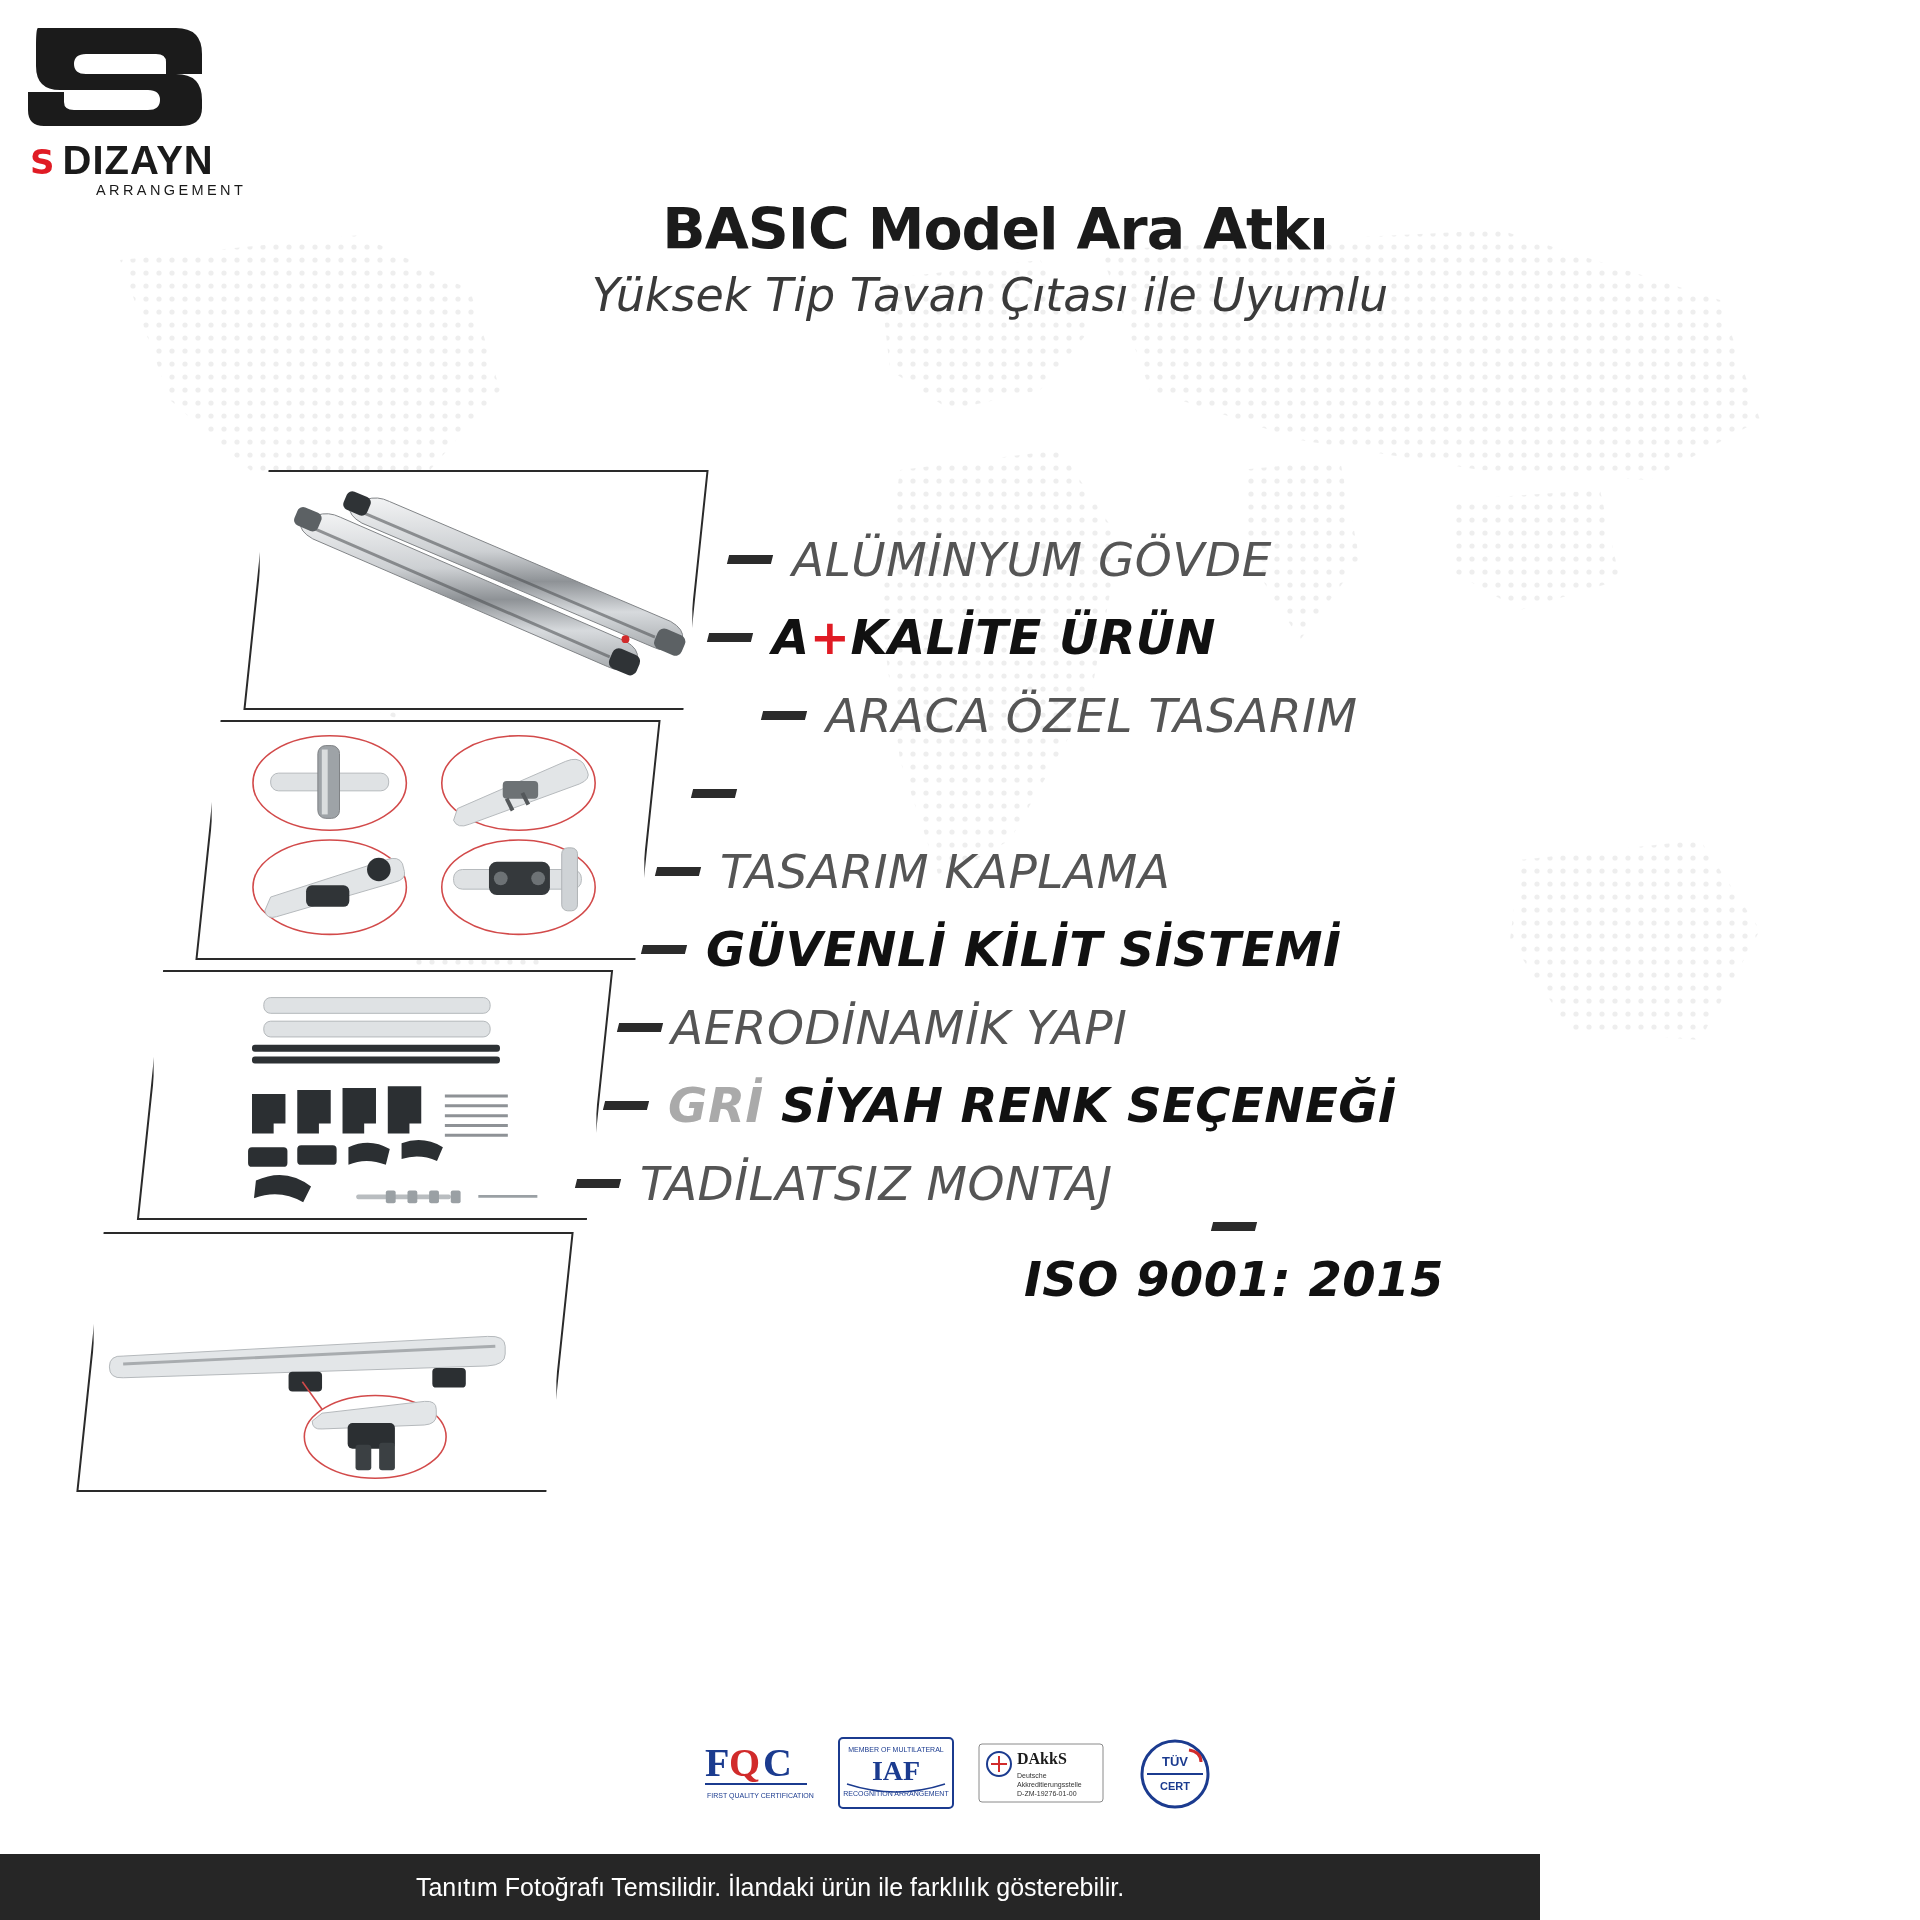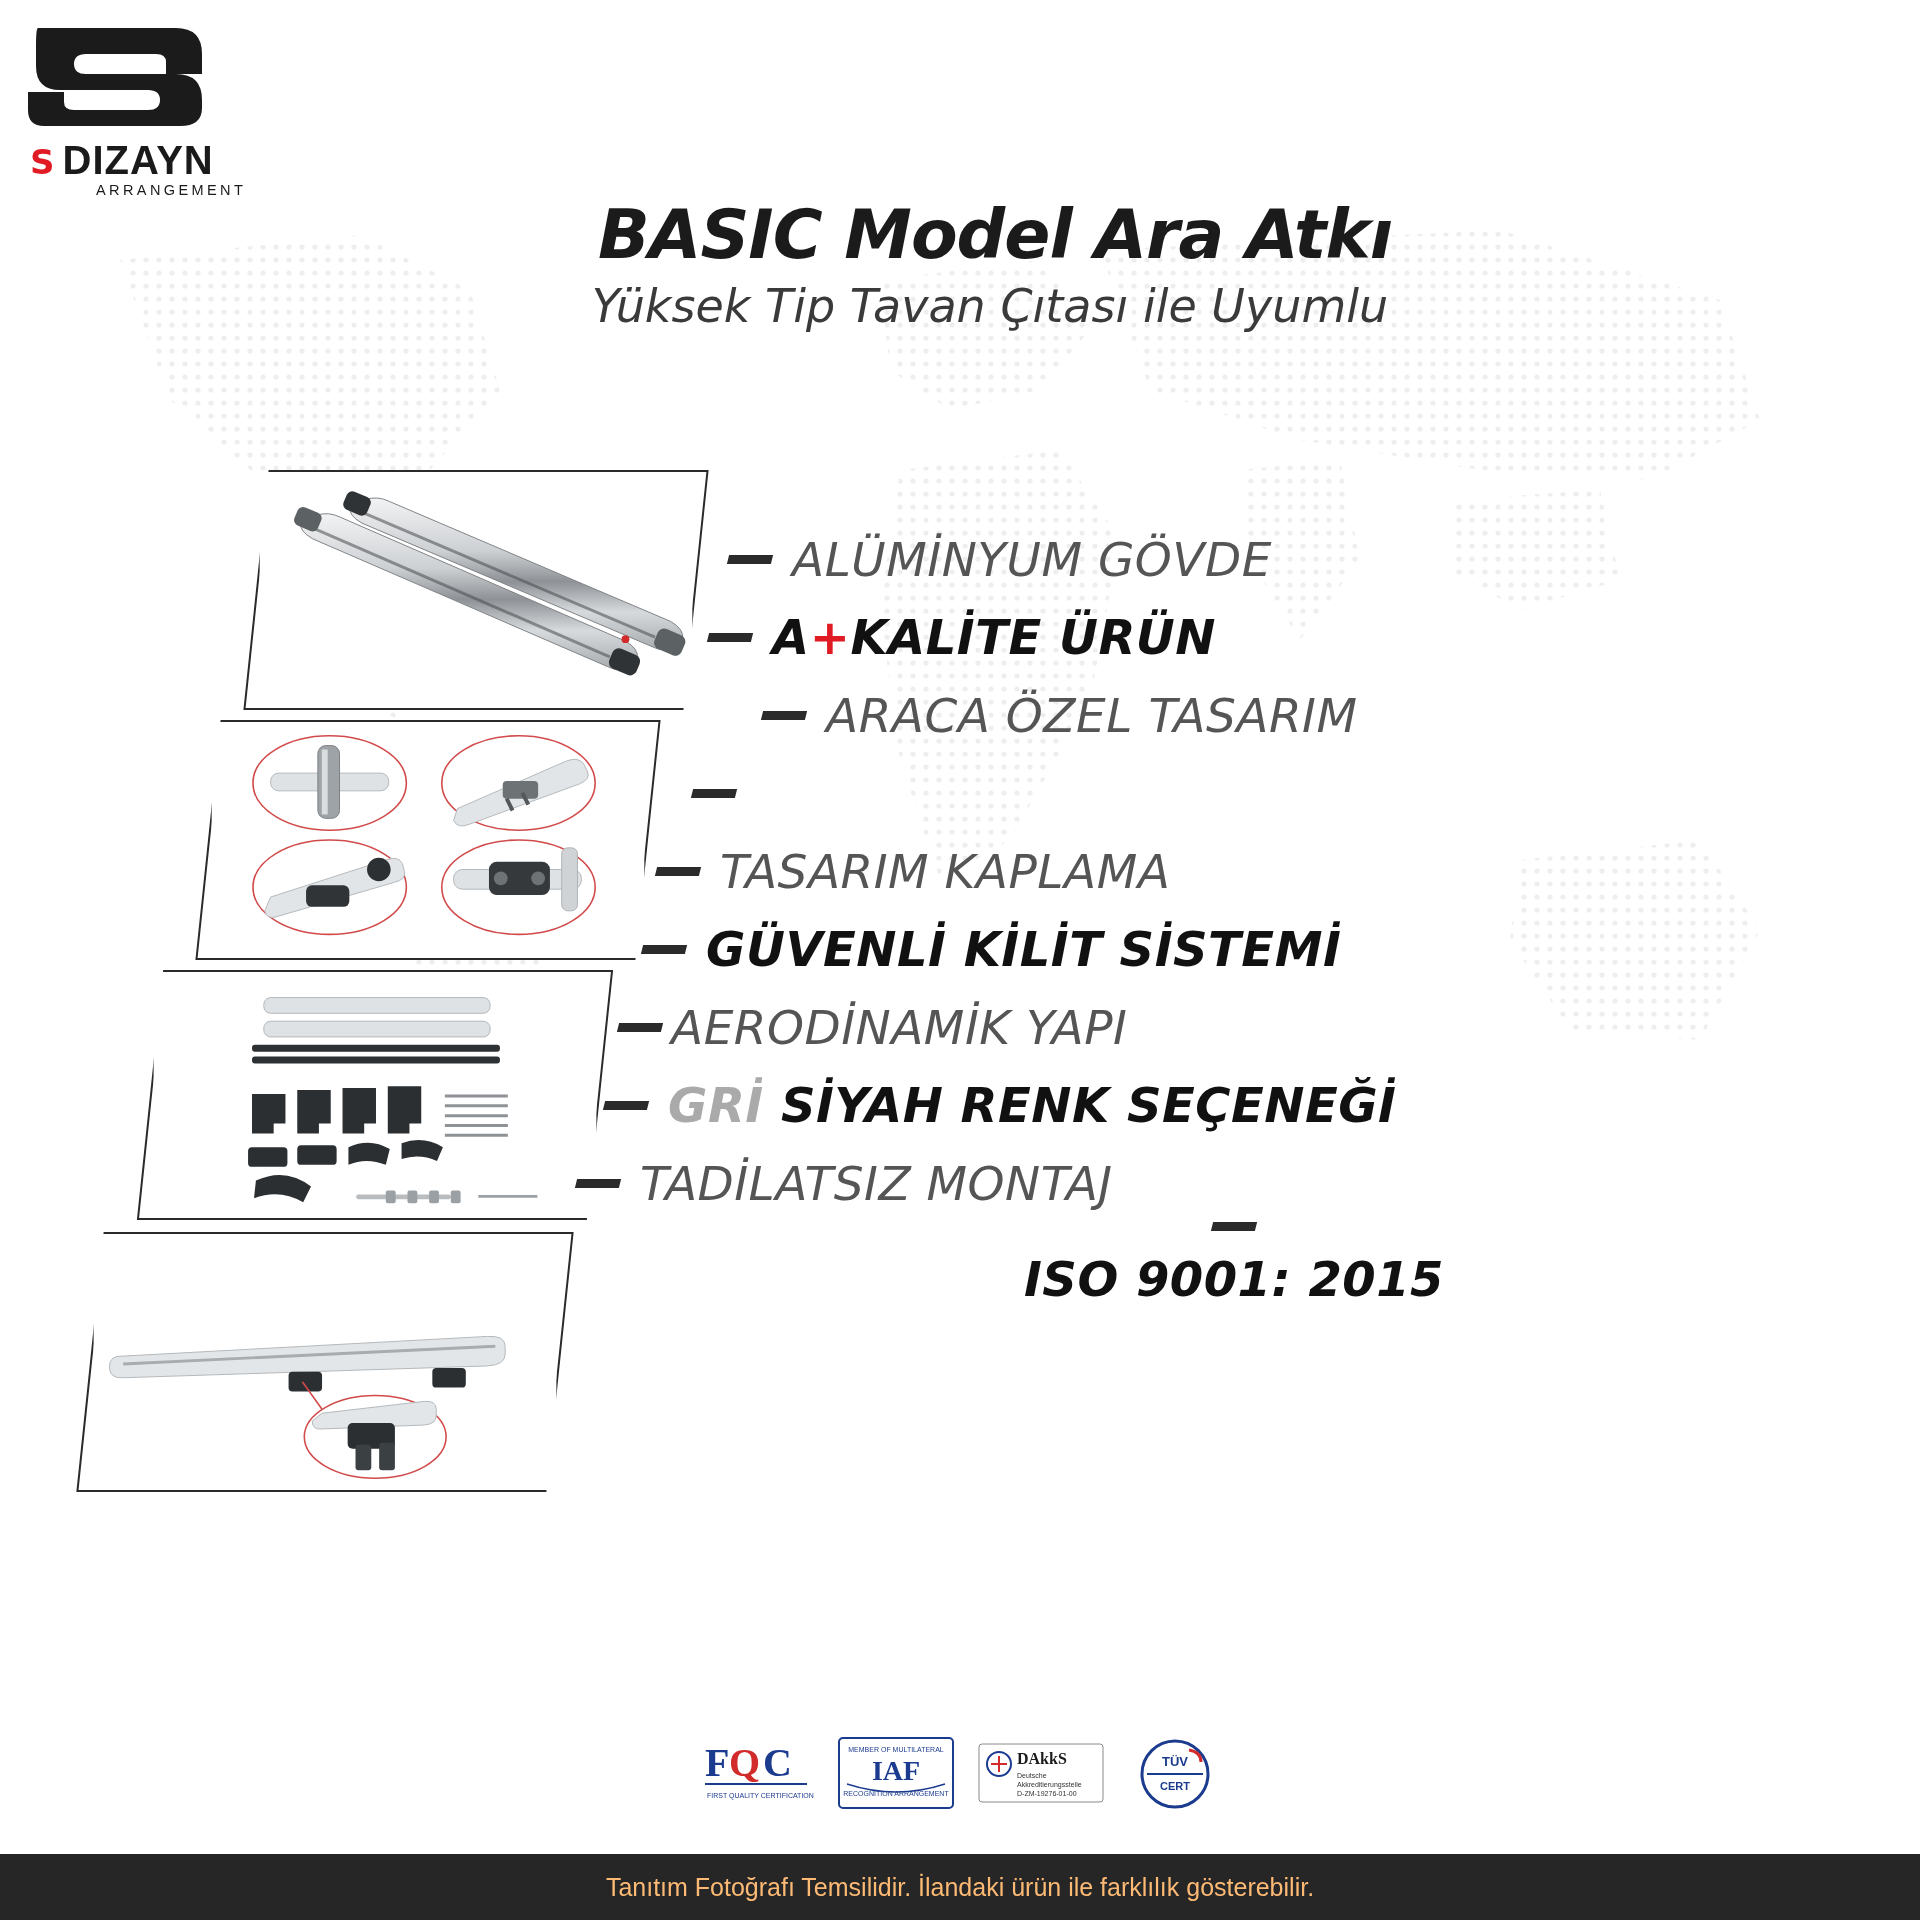--- a/index.html
+++ b/index.html
@@ -48,23 +48,22 @@
   }
 
   
   .title-wrap {
     position: absolute;
     left: 0; top: 200px; width: 1920px;
     text-align: center; z-index: 3;
   }
   .title-main {
     font-family: "DejaVu Sans", sans-serif;
-    font-size: 68px;
+    font-size: 57px;
     font-weight: bold;
-    font-style: italic;
     color: #1b1b1b;
     letter-spacing: -1px;
     line-height: 1.02;
     margin: 0;
     padding-left: 70px;
   }
   .title-sub {
     font-family: "DejaVu Sans", sans-serif;
     font-size: 46px;
     font-style: italic;
@@ -142,23 +141,23 @@
     position: absolute;
     left: 0; bottom: 108px; width: 1920px;
     display: flex; justify-content: center; align-items: flex-end; gap: 22px;
     z-index: 3;
   }
   .cert { height: 78px; }
 
   
   .footer {
     position: absolute;
-    left: 0; bottom: 0; width: 1920px; height: 66px;
+    left: 0; bottom: 0; width: 1540px; height: 66px;
     background: #262626;
-    color: #fdba74;
+    color: #ffffff;
     display: flex; align-items: center; justify-content: center;
     font-size: 25px;
     z-index: 5;
   }
 </style>
 </head>
 <body>
 
 <div class="map-bg">
   <svg viewBox="0 0 1920 1500" preserveAspectRatio="none" aria-hidden="true">

